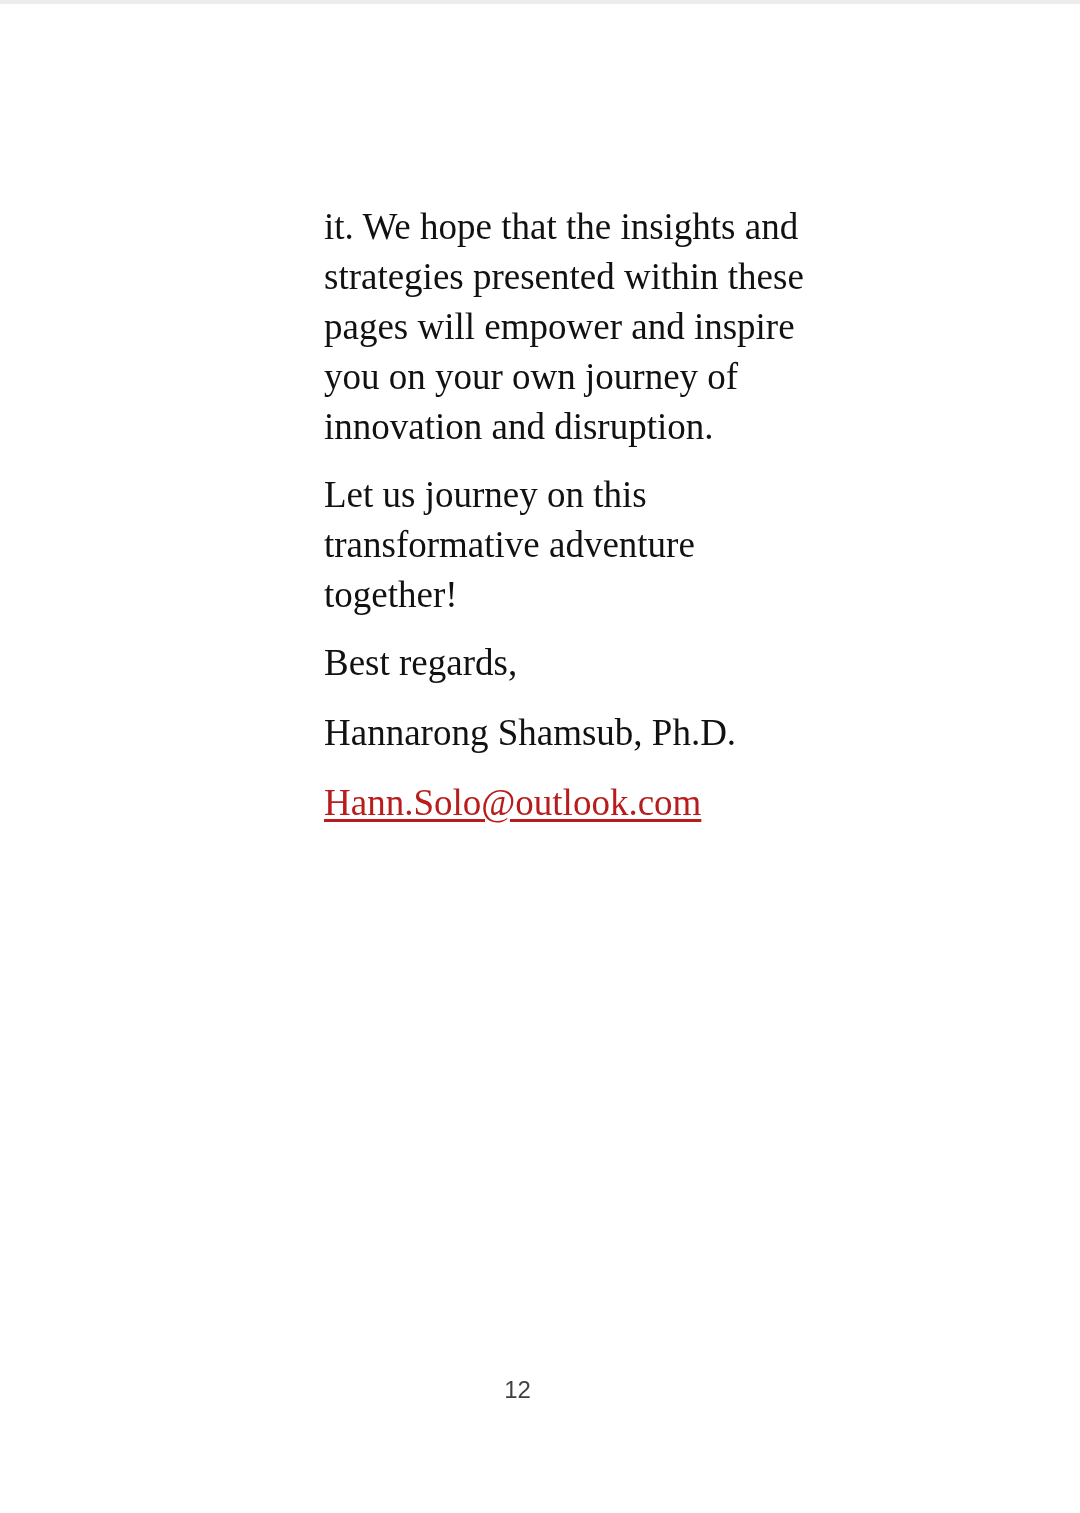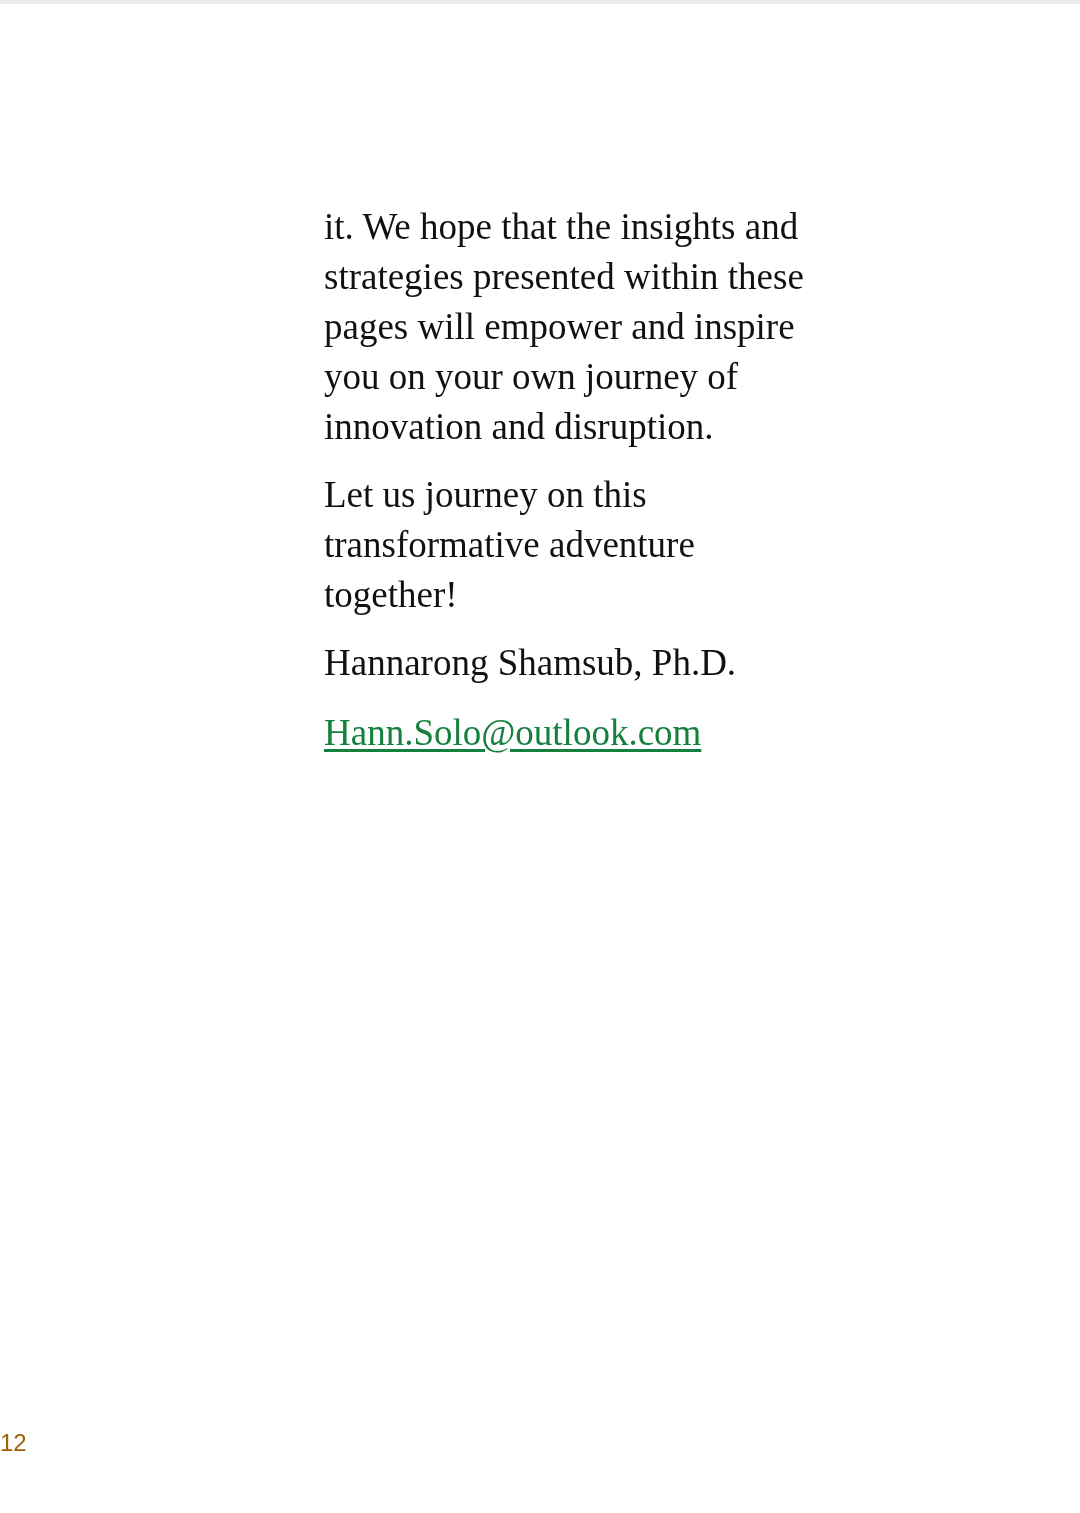--- a/index.html
+++ b/index.html
@@ -7,37 +7,38 @@
       width: 1080px; height: 1513px; background: #ffffff; position: relative; overflow: hidden;
     }
     .topbar { position: absolute; left: 0; top: 0; width: 1080px; height: 4px; background: #ececec; }
     .content {
       position: absolute; left: 324px; top: 190px; width: 540px;
       font-family: "Liberation Serif", "DejaVu Serif", serif;
       font-size: 37px; line-height: 50px; color: #111111;
     }
     .content p { margin: 12px 0 18px 0; white-space: pre-line; }
     .content p.sig { margin-bottom: 20px; }
-    a.email { color: #15803d; text-decoration: underline; text-underline-offset: 4px; }
+    a.email { color: #b91c1c; text-decoration: underline; text-underline-offset: 4px; }
     .pagenum {
-      position: absolute; left: 0; top: 1429px; width: 1035px; 
-      font-family: "Liberation Sans", "DejaVu Sans", sans-serif; font-size: 24px; color: #a16207;
+      position: absolute; left: 0; top: 1376px; width: 1035px; text-align: center;
+      font-family: "Liberation Sans", "DejaVu Sans", sans-serif; font-size: 24px; color: #404040;
     }
   </style>
 </head>
 <body>
 
 <div class="topbar"></div>
 
 <div class="content">
   <p>it. We hope that the insights and
 strategies presented within these
 pages will empower and inspire
 you on your own journey of
 innovation and disruption.</p>
   <p>Let us journey on this
 transformative adventure
 together!</p>
+  <p class="sig">Best regards,</p>
   <p class="sig">Hannarong Shamsub, Ph.D.</p>
   <p class="sig"><a class="email" href="#">Hann.Solo@outlook.com</a></p>
 </div>
 
 <div class="pagenum">12</div>
 
 </body></html>

